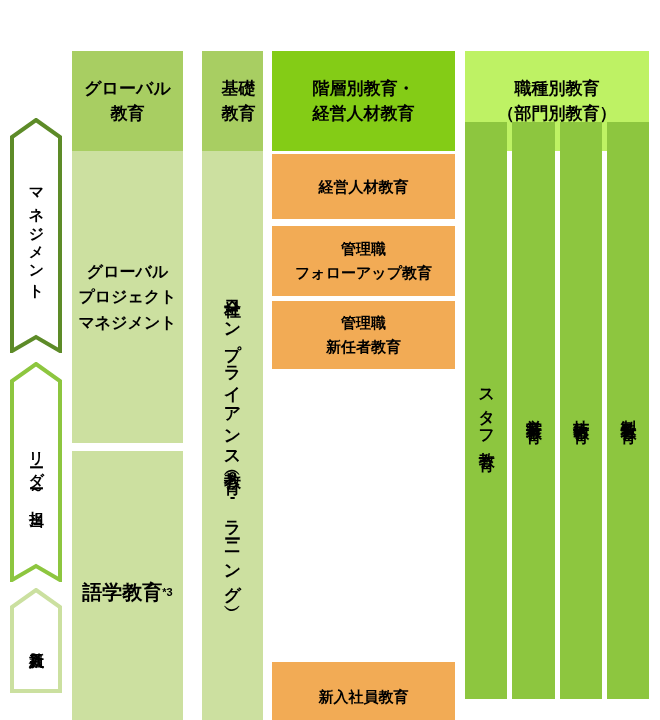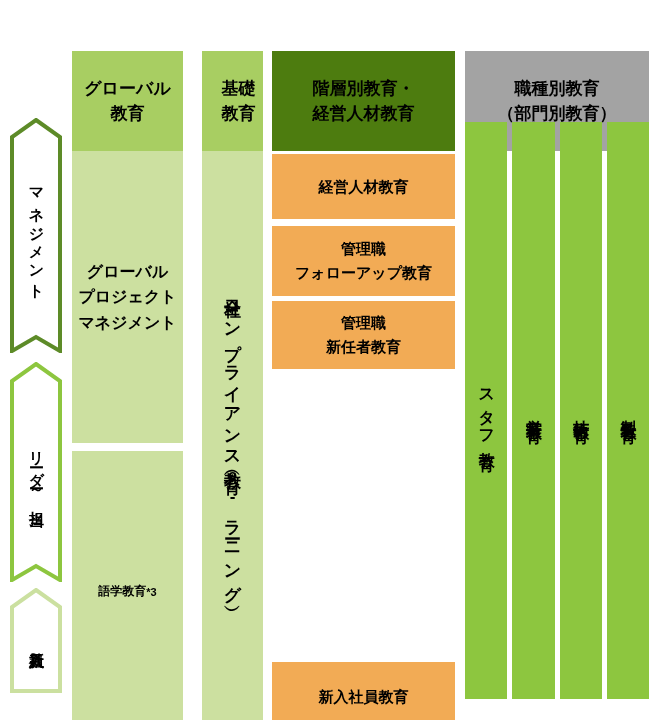--- a/index.html
+++ b/index.html
@@ -37,23 +37,23 @@
     letter-spacing: 2px;
   }
 
   
   .col-header {
     font-size: 17px;
     line-height: 1.5;
   }
   .hdr-green  { background: #a8ce62; }
   .body-green { background: #cce0a0; }
-  .hdr-orange { background: #4d7c0f; }
+  .hdr-orange { background: #84cc16; }
   .box-orange { background: #f2ab55; }
-  .hdr-job    { background: #a3a3a3; }
+  .hdr-job    { background: #bef264; }
 
   .box-text { font-size: 15px; line-height: 1.6; }
 
   .vtext {
     writing-mode: vertical-rl;
     font-size: 17px;
     letter-spacing: 2px;
   }
   .vtext .upright { text-orientation: upright; }
 
@@ -102,21 +102,21 @@
   </div>
 
   <div class="abs center pre col-header hdr-green" style="left:72px; top:18px; width:111px; height:100px;">グローバル
 教育</div>
 
   <div class="abs center pre box-text body-green" style="left:72px; top:118px; width:111px; height:292px; font-size:16px;">グローバル
 プロジェクト
 マネジメント</div>
 
   <div class="abs center body-green" style="left:72px; top:418px; width:111px; height:281px;">
-    <span class="box-text" style="font-size:12px;">語学教育</span>
+    <span class="box-text" style="font-size:20px;">語学教育</span>
       <sup class="note">*3</sup>
   </div>
 
   <div class="abs center pre col-header hdr-green" style="left:202px; top:18px; width:61px; height:100px;padding-left:12px;">基礎
 教育</div>
 
   <div class="abs center body-green" style="left:202px; top:118px; width:61px; height:581px;">
     <div class="vtext"><span>全社コンプライアンス教育（</span><span class="upright">e-</span><span>ラーニング）</span></div>
   </div>
 

